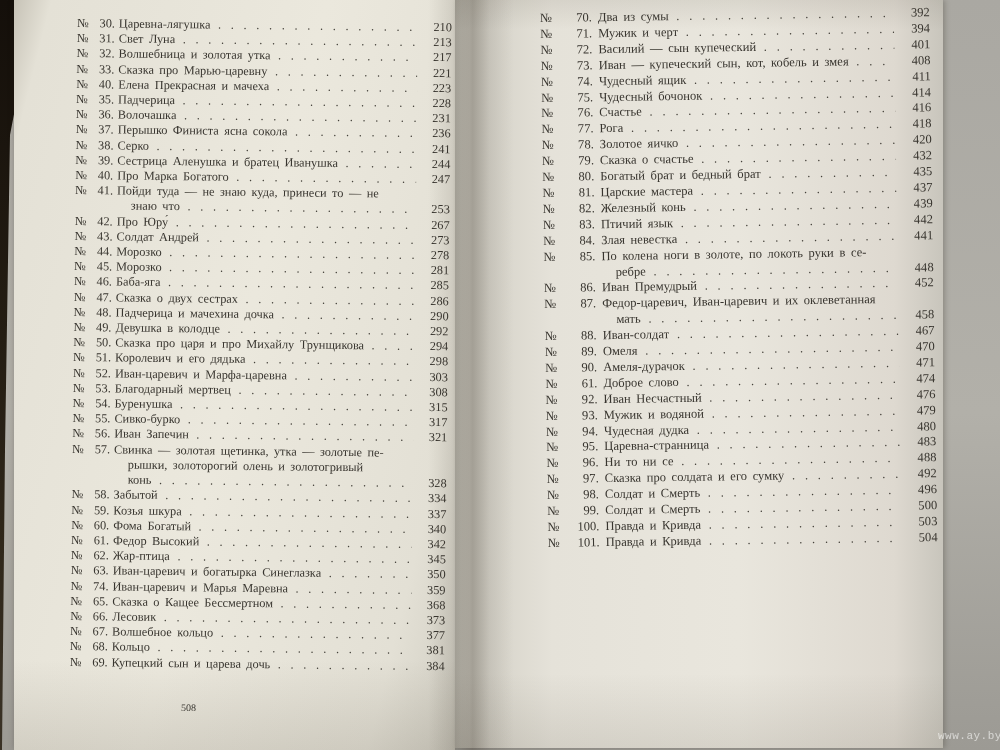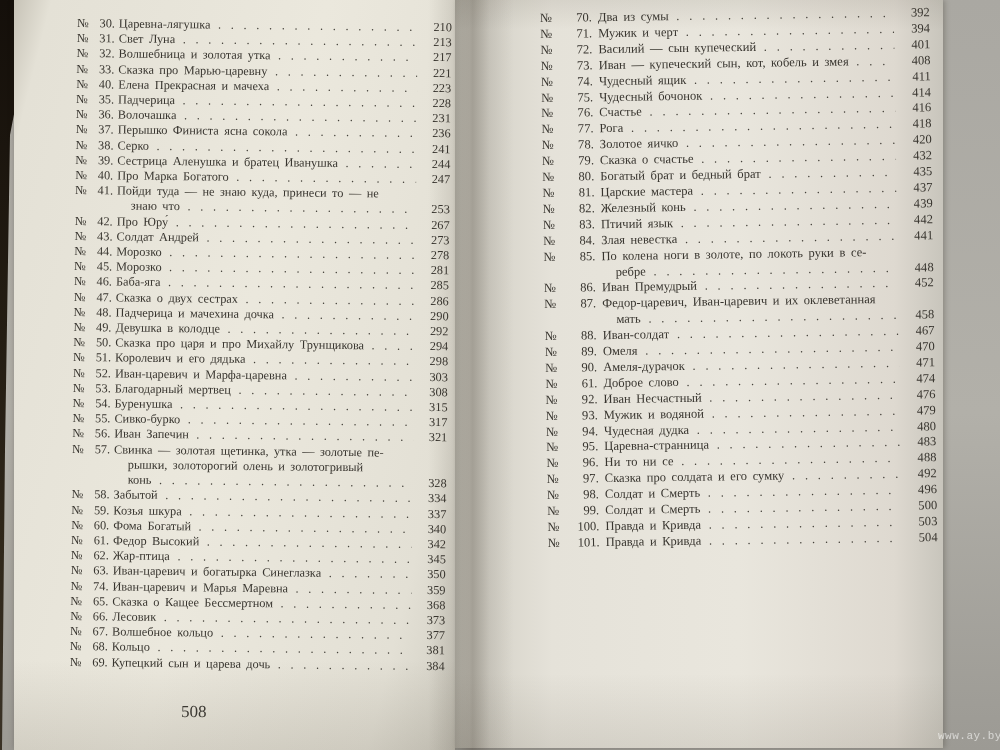--- a/index.html
+++ b/index.html
@@ -44,21 +44,21 @@
   .mid{flex:1 1 auto;overflow:hidden;min-width:0;word-spacing:2.4px;}
   .line{display:block;white-space:nowrap;overflow:hidden;}
   .line.cont{padding-left:14px;}
   .line.last::after{
     content:"\00a0 . . . . . . . . . . . . . . . . . . . . . . . . . . . . . . . . . . . . . . . . . . . . . . . . . . . . . . . .";
     letter-spacing:2.1px;color:#45423b;
   }
   .pg{align-self:flex-end;text-align:right;white-space:nowrap;}
   #left-toc .pg{flex:0 0 34px;}
   #right-toc .pg{flex:0 0 36px;font-family:Liberation Serif, serif;}
-  .folio{position:absolute;left:167px;top:702px;font-size:17px;color:#3c3933;transform:rotate(.5deg);}
+  .folio{position:absolute;left:167px;top:702px;font-size:10px;color:#3c3933;transform:rotate(.5deg);}
   #watermark{
     position:absolute;left:938px;top:730px;font-size:11px;letter-spacing:.5px;
     font-family:Liberation Mono, monospace;color:rgba(252,252,250,.62);
   }
 </style>
 </head>
 <body>
 
 <div id="cover-edge"></div>
 

